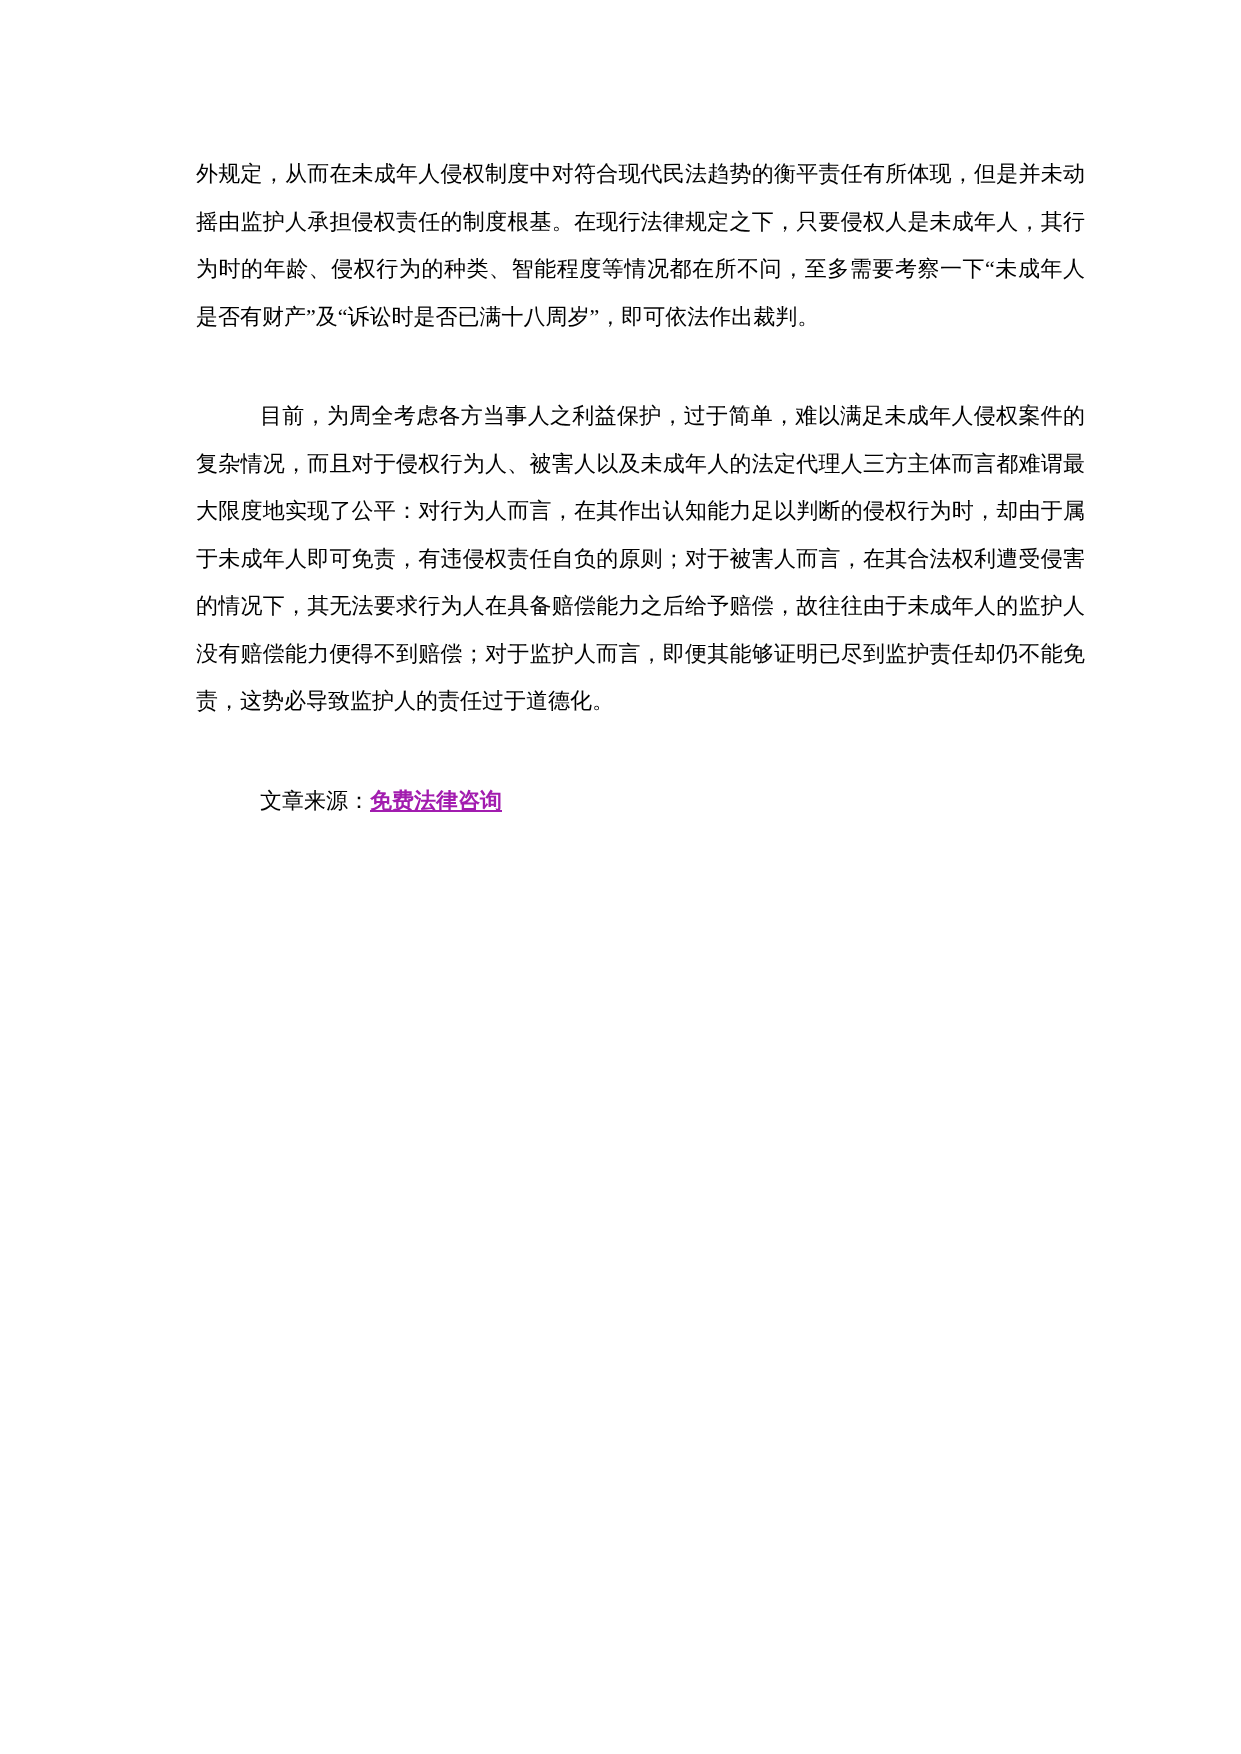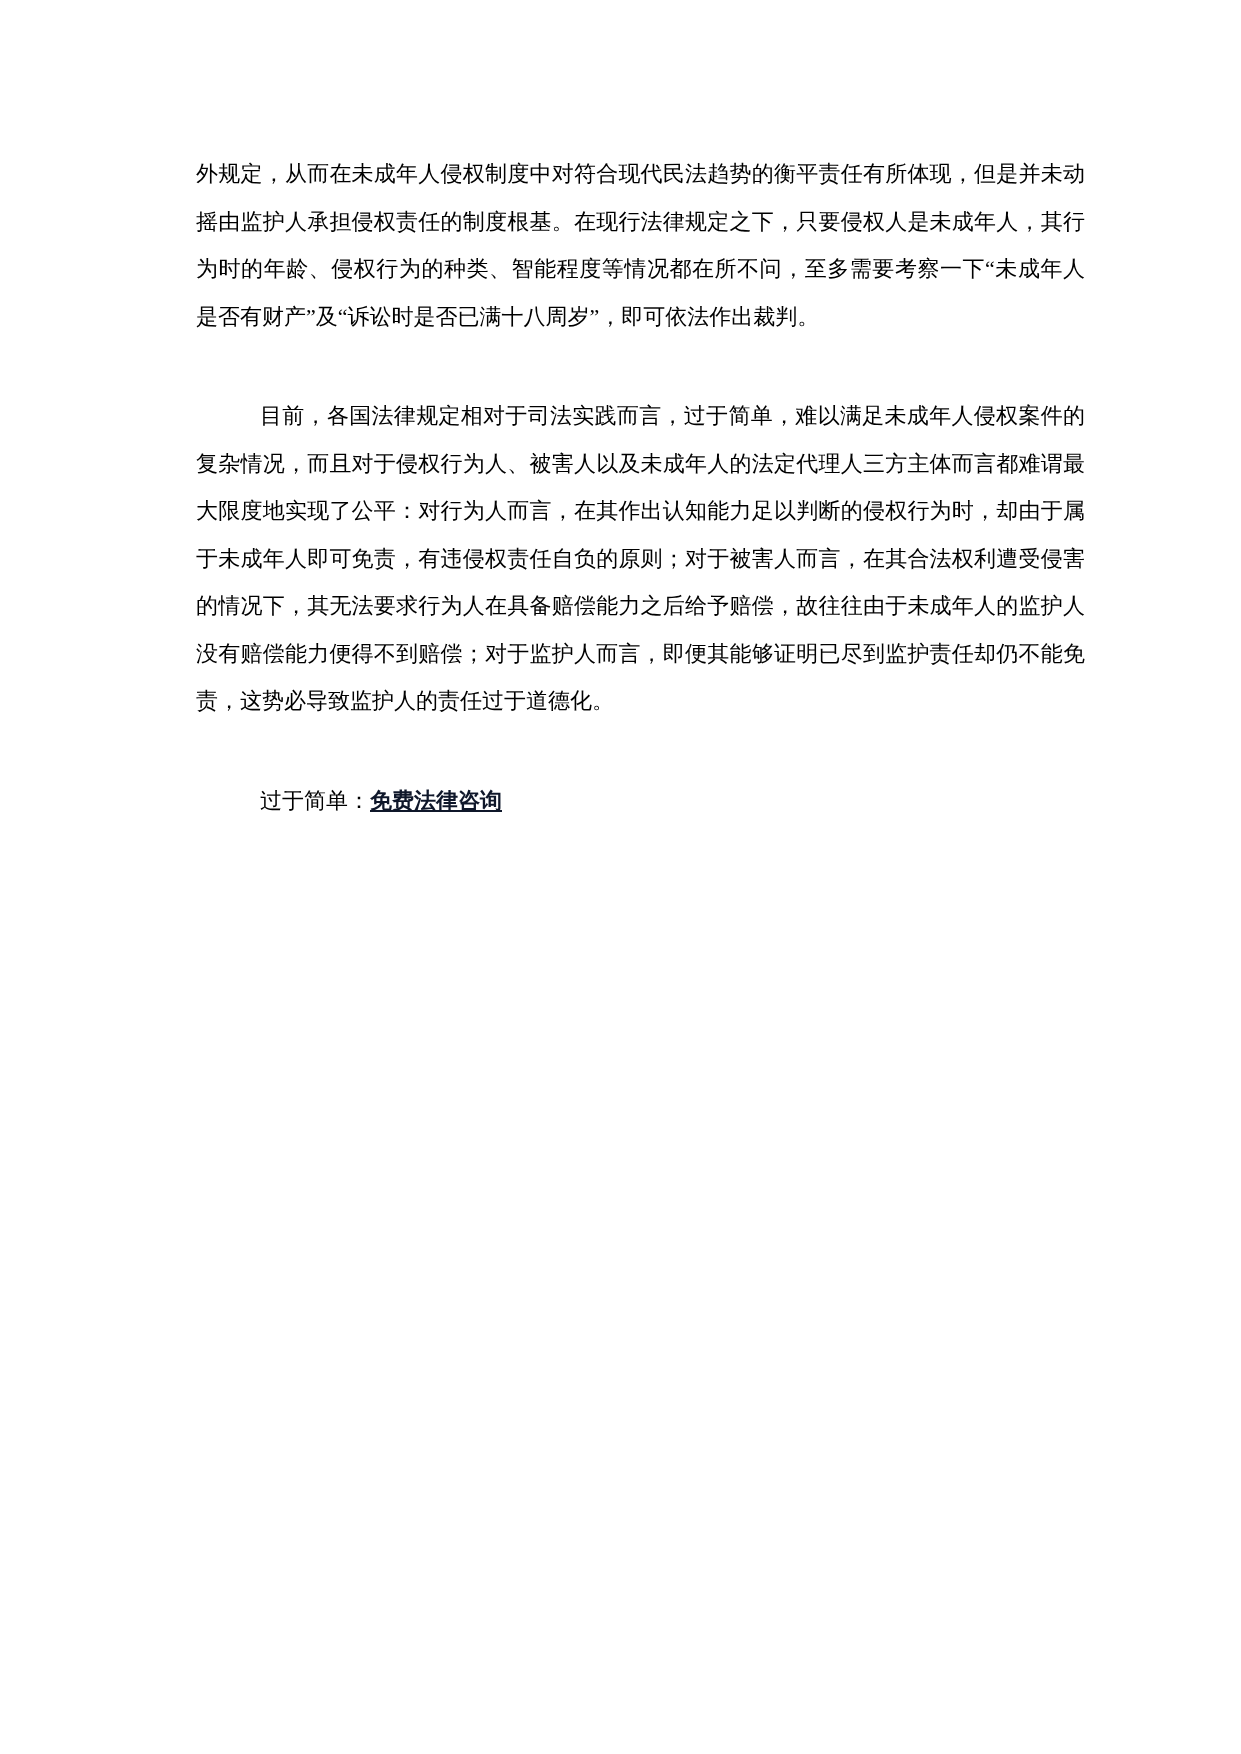--- a/index.html
+++ b/index.html
@@ -49,21 +49,21 @@
 </style>
 </head>
 <body>
 
 <div class="page" style="background: rgb(255, 255, 255);">
   <div class="content" style="color: rgb(0, 0, 0);">
 
     <p class="para">外规定，从而在未成年人侵权制度中对符合现代民法趋势的衡平责任有所体现，但是并未动摇由监护人承担侵权责任的制度根基。在现行法律规定之下，只要侵权人是未成年人，其行为时的年龄、侵权行为的种类、智能程度等情况都在所不问，至多需要考察一下“未成年人是否有财产”及“诉讼时是否已满十八周岁”，即可依法作出裁判。</p>
 
 
-    <p class="para indent">目前，各国法律规定相对于司法实践而言，过于简单，难以满足未成年人侵权案件的复杂情况，而且对于侵权行为人、被害人以及未成年人的法定代理人三方主体而言都难谓最大限度地实现了公平：对行为人而言，在其作出认知能力足以判断的侵权行为时，却由于属于未成年人即可免责，有违侵权责任自负的原则；对于被害人而言，在其合法权利遭受侵害的情况下，其无法要求行为人在具备赔偿能力之后给予赔偿，故往往由于未成年人的监护人没有赔偿能力便得不到赔偿；对于监护人而言，即便其能够证明已尽到监护责任却仍不能免责，这势必导致监护人的责任过于道德化。</p>
+    <p class="para indent">目前，为周全考虑各方当事人之利益保护，过于简单，难以满足未成年人侵权案件的复杂情况，而且对于侵权行为人、被害人以及未成年人的法定代理人三方主体而言都难谓最大限度地实现了公平：对行为人而言，在其作出认知能力足以判断的侵权行为时，却由于属于未成年人即可免责，有违侵权责任自负的原则；对于被害人而言，在其合法权利遭受侵害的情况下，其无法要求行为人在具备赔偿能力之后给予赔偿，故往往由于未成年人的监护人没有赔偿能力便得不到赔偿；对于监护人而言，即便其能够证明已尽到监护责任却仍不能免责，这势必导致监护人的责任过于道德化。</p>
 
 
     <p class="para indent footer-line">
-      <span>过于简单：</span><a class="source-link" href="#" style="color: #0f172a;">免费法律咨询</a>
+      <span>文章来源：</span><a class="source-link" href="#" style="color: #a21caf;">免费法律咨询</a>
     </p>
 
   </div>
 </div>
 
 </body></html>

